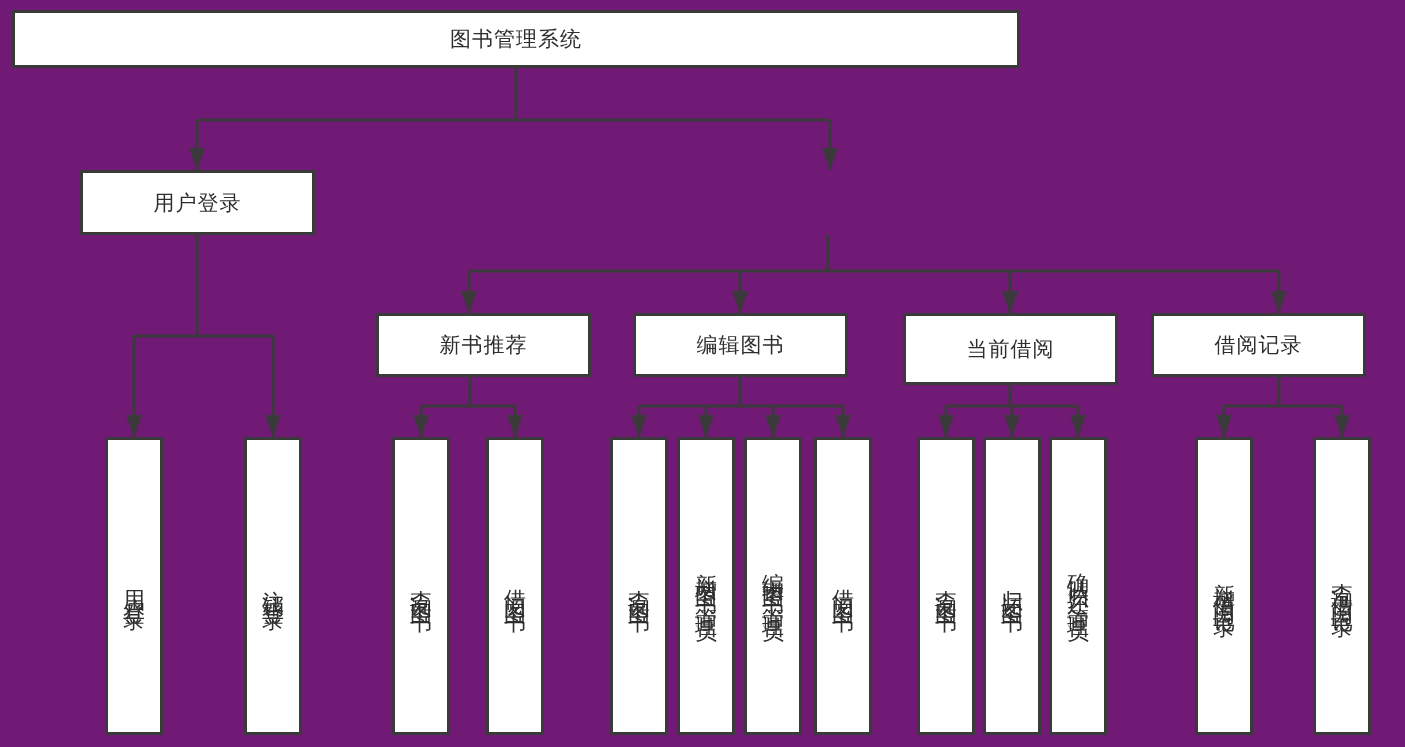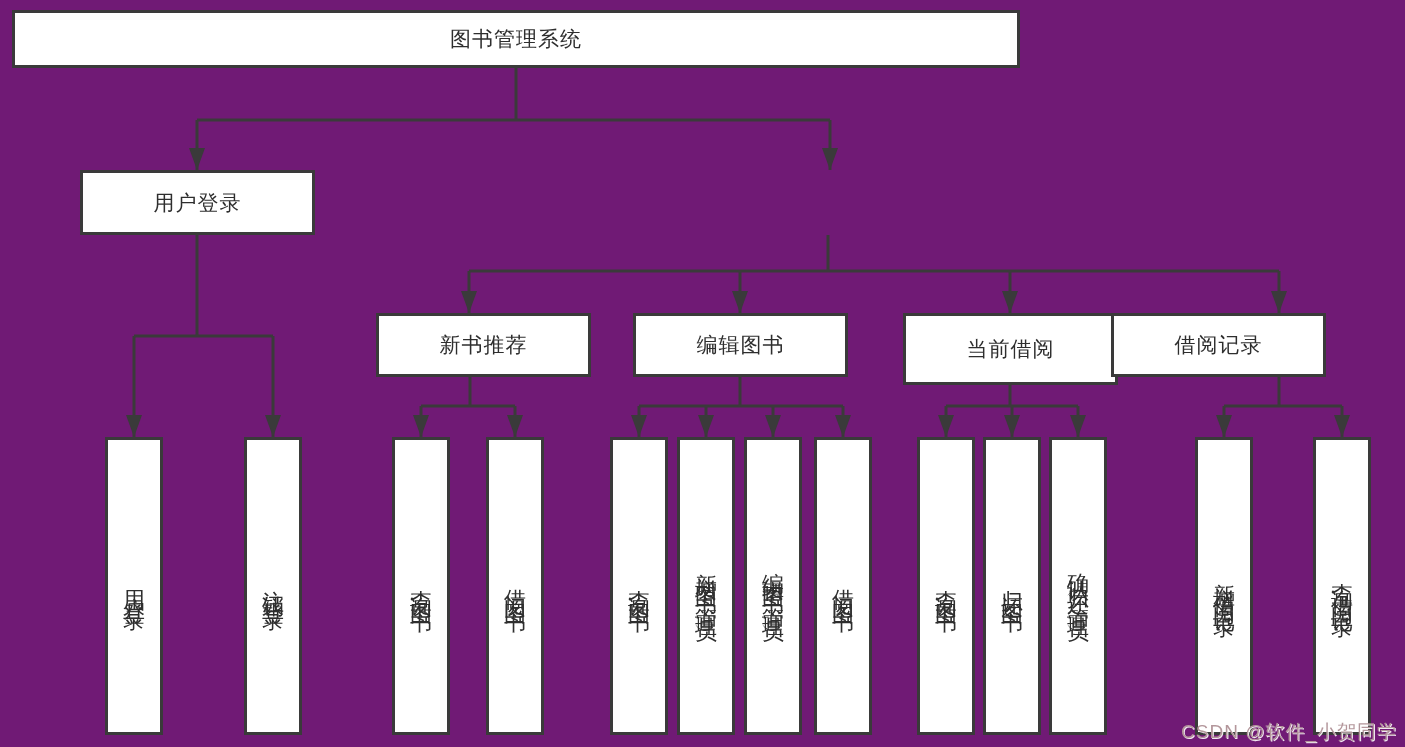--- a/index.html
+++ b/index.html
@@ -112,21 +112,21 @@
 
   <div class="box" style="left:362px; top:313px; width:215px; height:64px;margin-left:14px;">
     <span>新书推荐</span>
   </div>
   <div class="box" style="left:633px; top:313px; width:215px; height:64px;">
     <span>编辑图书</span>
   </div>
   <div class="box" style="left:903px; top:313px; width:215px; height:72px;">
     <span>当前借阅</span>
   </div>
-  <div class="box" style="left:1111px; top:313px; width:215px; height:64px;">
+  <div class="box" style="left:1151px; top:313px; width:215px; height:64px;">
     <span>借阅记录</span>
   </div>
 
   <div class="vbox" style="left:105px; top:437px; width:58px; height:298px;">
     <span class="vtext">用户登录</span>
   </div>
   <div class="vbox" style="left:244px; top:437px; width:58px; height:298px;">
     <span class="vtext">注销登录</span>
   </div>
 
@@ -160,15 +160,14 @@
     <span class="vtext">确认归还（管理员）</span>
   </div>
 
   <div class="vbox" style="left:1195px; top:437px; width:58px; height:298px;">
     <span class="vtext">新增借阅记录</span>
   </div>
   <div class="vbox" style="left:1313px; top:437px; width:58px; height:298px;">
     <span class="vtext">查询借阅记录</span>
   </div>
 
-  <div class="watermark">CSDN @软件_小贺同学</div>
 
 </div>
 
 </body></html>

